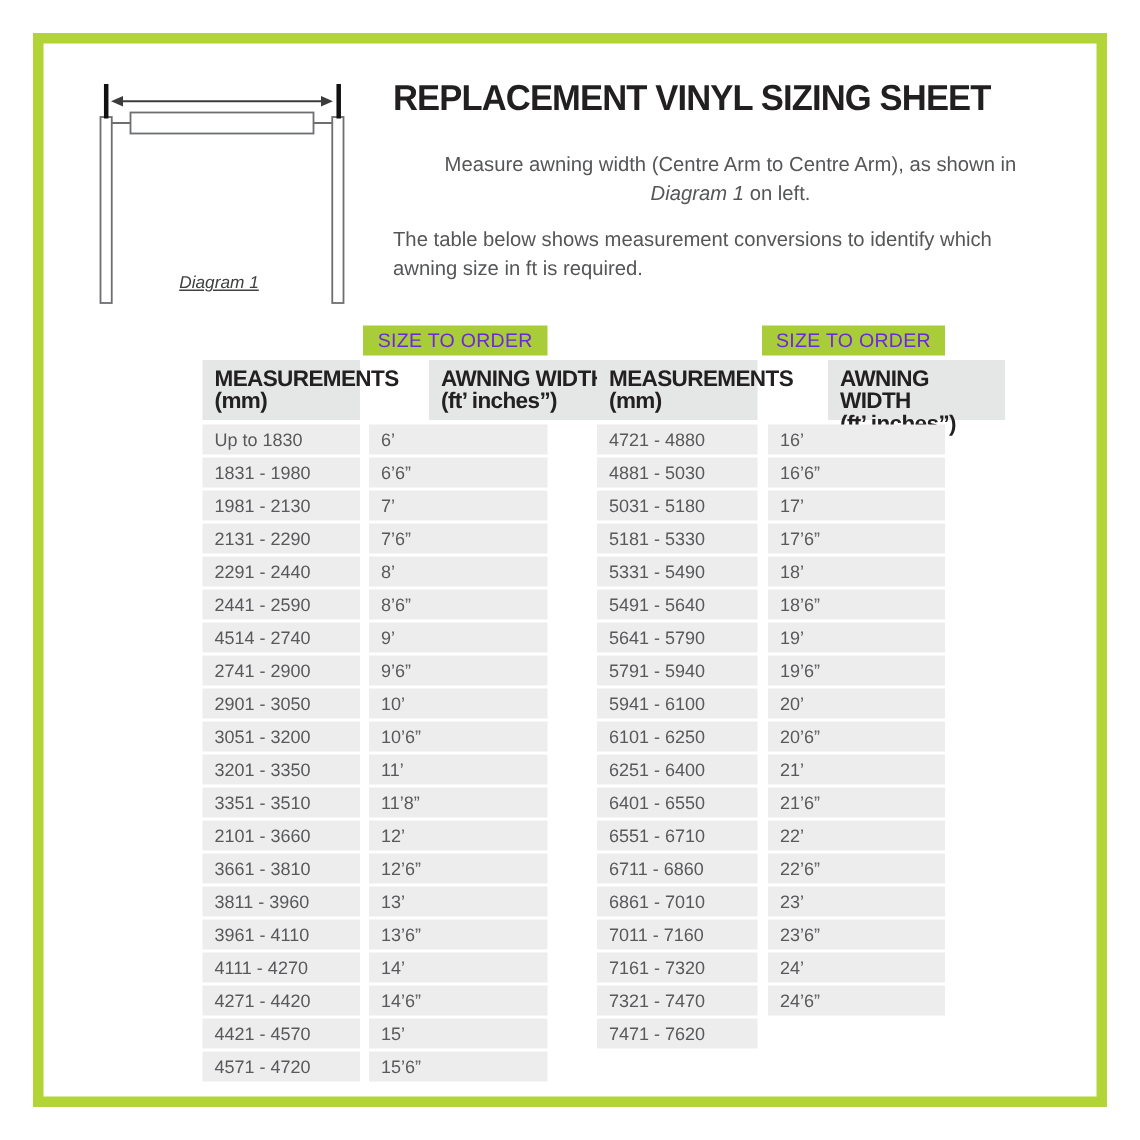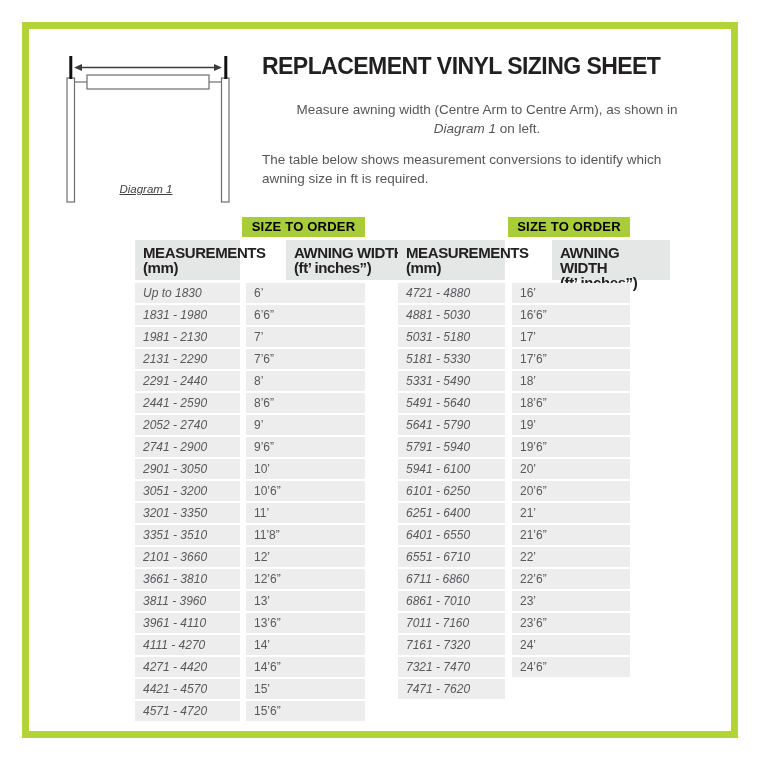--- a/index.html
+++ b/index.html
@@ -23,35 +23,35 @@
            line-height:19px; }
   .intro-1 { top:100px;text-align:center; }
   .intro-2 { top:150px; }
   .italic { font-style:italic; }
 
   
   .size-table { position:absolute; top:217px; }
   .table-left  { left:135px; --c1w:105px; --c2w:119px; --gap:6px; }
   .table-right { left:398px; --c1w:107px; --c2w:118px; --gap:7px; }
 
-  .banner { height:20px; background:#a9cd39; color:#000000; font-weight:bold; font-size:13px;
+  .banner { height:20px; background:#a9cd39; color:#6d28d9; font-weight:normal; font-size:13px;
             letter-spacing:0.2px; text-align:center; line-height:20px;
             margin-left:calc(var(--c1w) + var(--gap) - 4px);
             width:calc(var(--c2w) + 4px); margin-bottom:3px;
             transform:scaleX(1); }
   .head-row { display:flex; margin-bottom:3px; }
   .head-cell { height:40px; background:#e5e6e6; color:#232021; font-weight:bold; font-size:15px;
                letter-spacing:-0.4px; line-height:15px; padding:5px 0 0 8px; }
   .head-c1 { width:var(--c1w); margin-right:var(--gap); }
   .head-c2 { width:var(--c2w);margin-left:40px; }
 
   .t-row { display:flex; margin-bottom:2px; }
   .t-cell { height:20px; background:#ededee; font-size:12px; color:#58595b;
             line-height:20px; padding-left:8px; white-space:nowrap; }
-  .t-c1 { width:var(--c1w); margin-right:var(--gap);font-style:italic; }
+  .t-c1 { width:var(--c1w); margin-right:var(--gap); }
   .t-c2 { width:var(--c2w); }
 </style>
 </head>
 <body>
 
 <div class="canvas">
 
   <div class="page-border"></div>
 
   <svg class="diagram-svg" viewBox="0 0 190 165">
@@ -115,21 +115,21 @@
         </div>
         <div class="t-row">
           <div class="t-cell t-c1">2291 - 2440</div>
           <div class="t-cell t-c2">8’</div>
         </div>
         <div class="t-row">
           <div class="t-cell t-c1">2441 - 2590</div>
           <div class="t-cell t-c2">8’6”</div>
         </div>
         <div class="t-row">
-          <div class="t-cell t-c1">2052 - 2740</div>
+          <div class="t-cell t-c1">4514 - 2740</div>
           <div class="t-cell t-c2">9’</div>
         </div>
         <div class="t-row">
           <div class="t-cell t-c1">2741 - 2900</div>
           <div class="t-cell t-c2">9’6”</div>
         </div>
         <div class="t-row">
           <div class="t-cell t-c1">2901 - 3050</div>
           <div class="t-cell t-c2">10’</div>
         </div>

